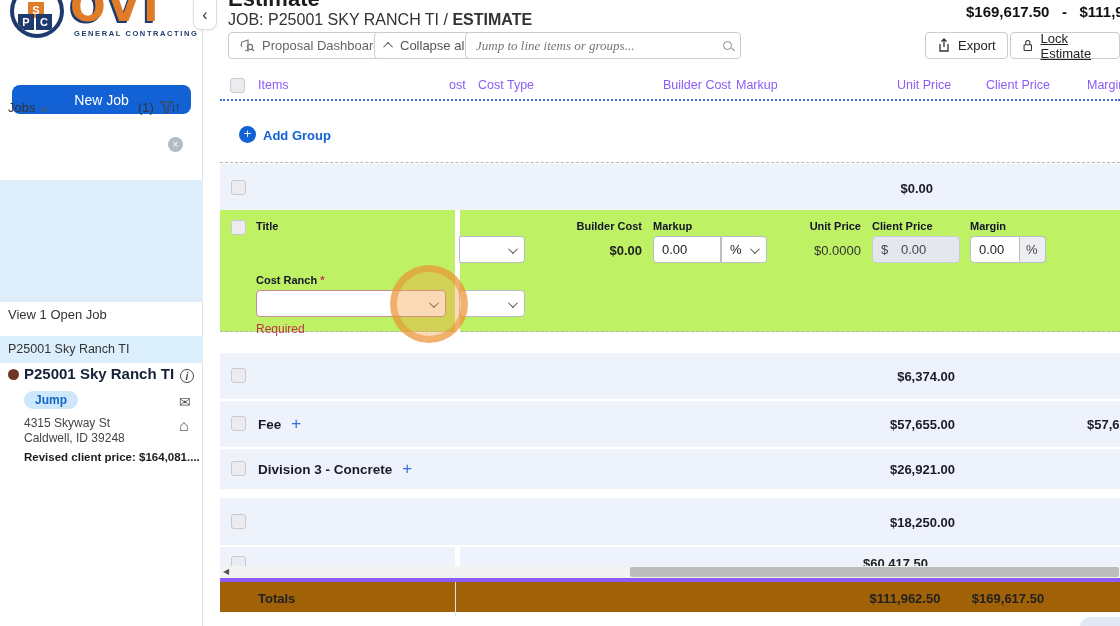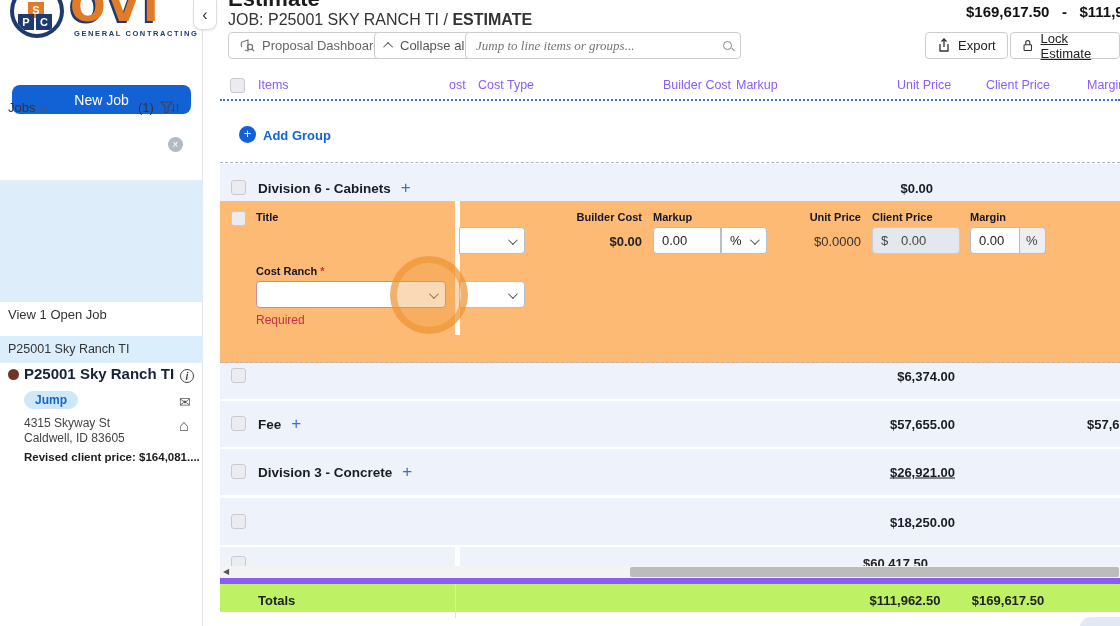--- a/index.html
+++ b/index.html
@@ -77,38 +77,38 @@
     color:#fff; font-size:13px; text-align:center; line-height:16px; }
   #add-group-label { left:43px; top:27px; font-size:13px; font-weight:bold; color:#1262d6; cursor:pointer; }
   .group-row { position:absolute; left:220px; width:900px; background:#edf2fb; }
   .g-title { position:absolute; left:38px; top:50%; transform:translateY(-50%); font-size:13.5px;
     font-weight:bold; color:#1b1b28; white-space:nowrap; }
   .g-plus { color:#3a6fd8; font-weight:normal; font-size:17px; margin-left:10px; cursor:pointer; }
   .g-amt { position:absolute; top:50%; transform:translateY(-50%); font-size:13px; font-weight:bold;
     color:#1b1b28; text-align:right; }
   .g-check { top:50%; margin-top:-8px; left:11px; }
   
-  #edit-block { left:220px; top:201px; width:900px; height:162px; background:#fdba74; border-bottom:1px dashed #aeb5bd; }
+  #edit-block { left:220px; top:210px; width:900px; height:122px; background:#bef264; border-bottom:1px dashed #aeb5bd; }
   .fld-label { position:absolute; font-size:11px; font-weight:bold; color:#14142a; white-space:nowrap; }
   .inp { position:absolute; height:27px; background:#fff; border:1px solid #b7bec6; border-radius:4px;
     font-size:13px; color:#222; padding:0 8px; font-family:inherit; }
   .sel { position:absolute; height:27px; background:#fff; border:1px solid #b7bec6; border-radius:4px; cursor:pointer; }
   .sel .chev { position:absolute; right:9px; top:10px; }
   #required-msg { position:absolute; left:36px; top:112px; font-size:12px; color:#c4314b; }
   #cost-code-select { border-color:#c98b96; }
   #freeze-divider { position:absolute; left:235px; top:0; width:5px; height:134px; background:#fff; }
   #spotlight { position:absolute; left:170px; top:55px; width:78px; height:78px; border-radius:50%;
     background:rgba(238,154,63,.38); border:7px solid rgba(233,144,48,.55); z-index:4; }
   .static-val { position:absolute; font-size:13px; color:#222; }
   
   #partial-row { left:220px; top:547px; width:900px; height:19px; background:#edf2fb; overflow:hidden; }
   #hscroll { left:220px; top:566px; width:900px; height:12px; background:#f3f3f3; }
   #hscroll-thumb { left:410px; top:1px; width:489px; height:10px; background:#bcbcbc; border-radius:2px; cursor:pointer; }
   #hscroll-left { left:3px; top:1px; font-size:8px; color:#555; cursor:pointer; }
-  #totals-row { left:220px; top:578px; width:900px; height:34px; background:#bef264; border-top:6px solid #8b5cf6; }
+  #totals-row { left:220px; top:578px; width:900px; height:34px; background:#a16207; border-top:4px solid #8b5cf6; }
   #totals-label { position:absolute; left:38px; top:9px; font-size:13px; font-weight:bold; }
   .total-amt { position:absolute; top:9px; width:110px; text-align:center; font-size:13px; font-weight:bold; }
   #totals-div { position:absolute; left:235px; top:0; width:1px; height:34px; background:#e2e2e2; }
   #corner-widget { left:1080px; top:617px; width:58px; height:20px; background:#e3e9f4; border-radius:10px; }
 </style>
 </head>
 <body>
 
 
 
@@ -136,21 +136,21 @@
 
   <div id="search-clear" class="abs">×</div>
 
   <div id="job-card" class="abs">
     <div id="job-dot" class="abs"></div>
     <div id="job-title" class="abs">P25001 Sky Ranch TI</div>
     <div id="info-icon" class="abs">i</div>
     <span id="open-badge" class="abs">Jump</span>
     <span id="mail-icon" class="abs side-ic">✉</span>
     <div id="addr1" class="abs">4315 Skyway St</div>
-    <div id="addr2" class="abs">Caldwell, ID 83605</div>
+    <div id="addr2" class="abs">Caldwell, ID 39248</div>
     <span id="home-icon" class="abs side-ic">⌂</span>
     <div id="revised" class="abs">Revised client price: $164,081....</div>
   </div>
 
   <div id="view-link" class="abs">View 1 Open Job</div>
   <div id="job-list-item" class="abs">P25001 Sky Ranch TI</div>
 </div>
 <div id="collapse-handle" class="abs">‹</div>
 
 
@@ -211,40 +211,39 @@
 
 
 <div id="add-group-row" class="abs">
   <span id="add-group-plus" class="abs">+</span>
   <span id="add-group-label" class="abs">Add Group</span>
 </div>
 
 
 <div class="group-row" style="top:164px; height:48px;">
   <span class="checkbox g-check"></span>
-  <span class="g-title"><span>Division 6 - Cabinets</span><span class="g-plus">+</span></span>
   <span class="g-amt" style="right:187px; width:100px;">$0.00</span>
 </div>
 
 <div class="group-row" style="top:353px; height:46px;">
   <span class="checkbox g-check"></span>
   <span class="g-amt" style="right:165px; width:110px;">$6,374.00</span>
 </div>
 
 <div class="group-row" style="top:401px; height:46px;">
   <span class="checkbox g-check"></span>
   <span class="g-title"><span>Fee</span><span class="g-plus">+</span></span>
   <span class="g-amt" style="right:165px; width:110px;">$57,655.00</span>
   <span class="g-amt" style="left:867px; width:110px; text-align:left;">$57,655.00</span>
 </div>
 
-<div class="group-row" style="top:449px; height:46px;">
+<div class="group-row" style="top:449px; height:40px;">
   <span class="checkbox g-check"></span>
   <span class="g-title"><span>Division 3 - Concrete</span><span class="g-plus">+</span></span>
-  <span class="g-amt" style="right:165px; width:110px;text-decoration:underline;">$26,921.00</span>
+  <span class="g-amt" style="right:165px; width:110px;">$26,921.00</span>
 </div>
 
 <div class="group-row" style="top:498px; height:47px;">
   <span class="checkbox g-check"></span>
   <span class="g-amt" style="right:165px; width:110px;">$18,250.00</span>
 </div>
 
 
 <div id="edit-block" class="abs">
   <span class="checkbox" style="left:11px; top:10px;"></span>

